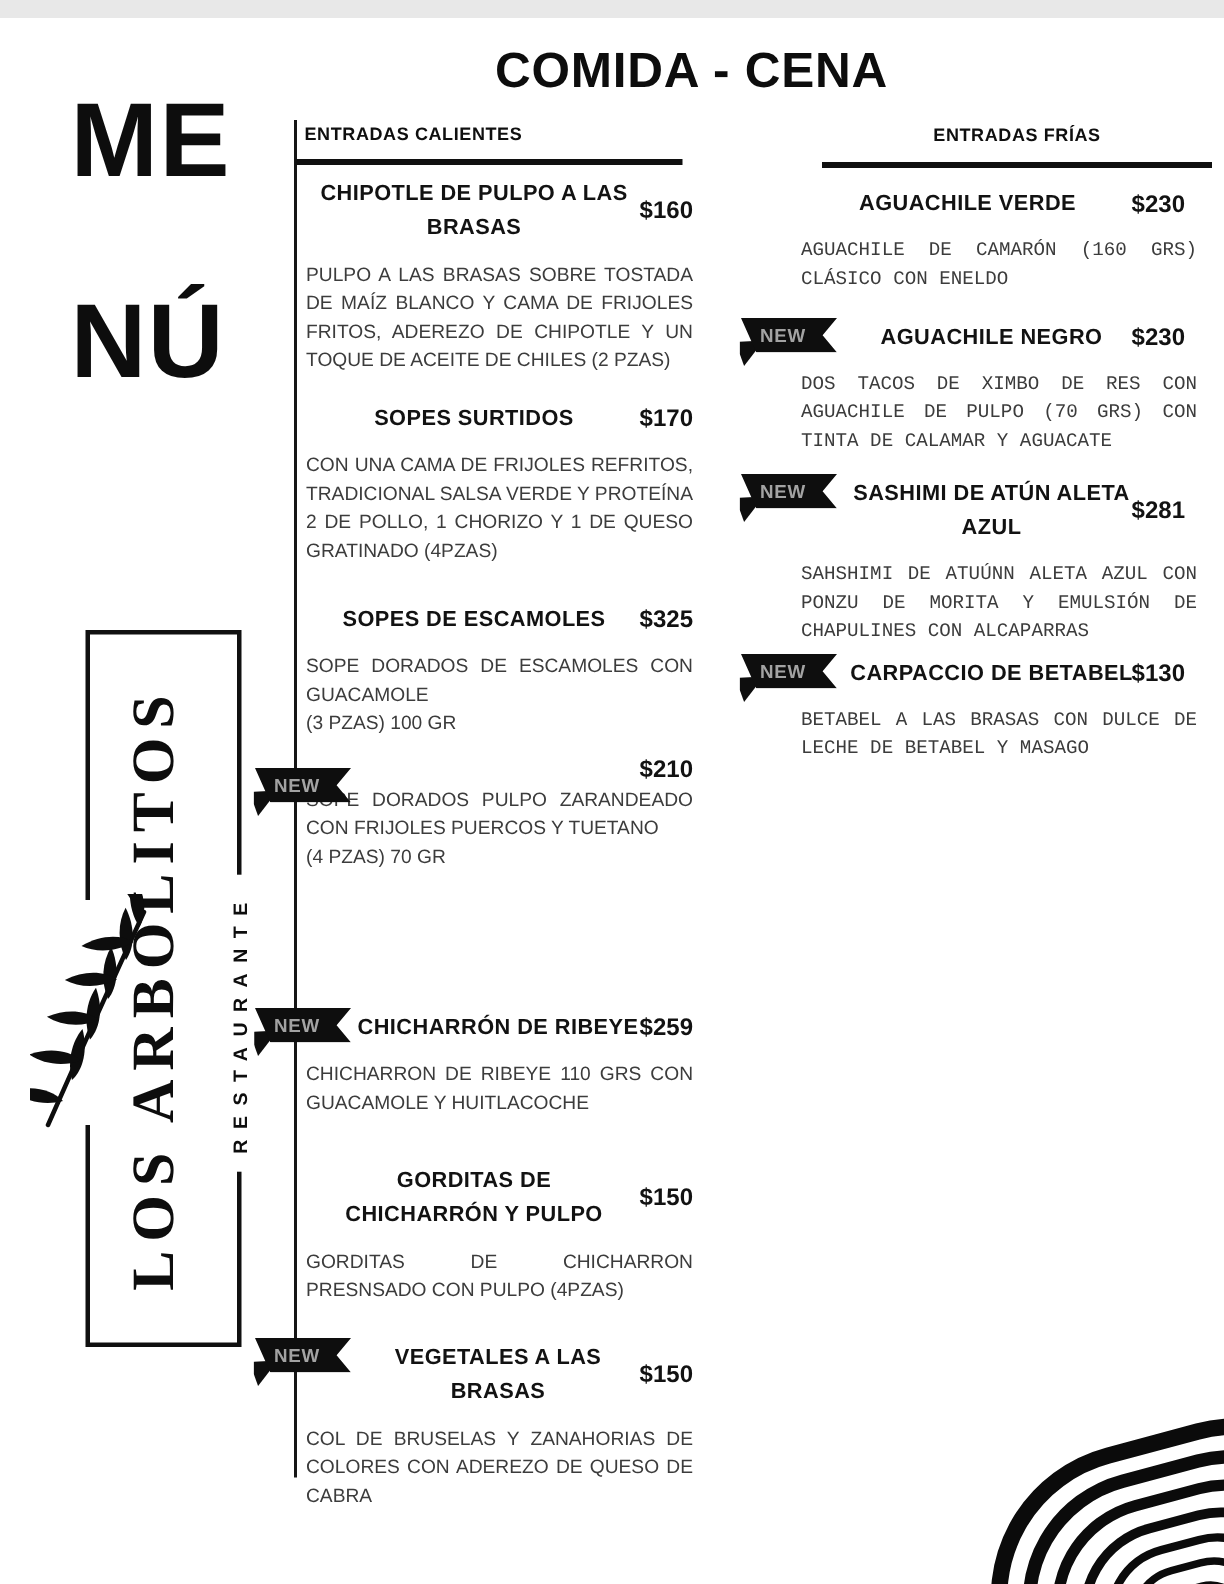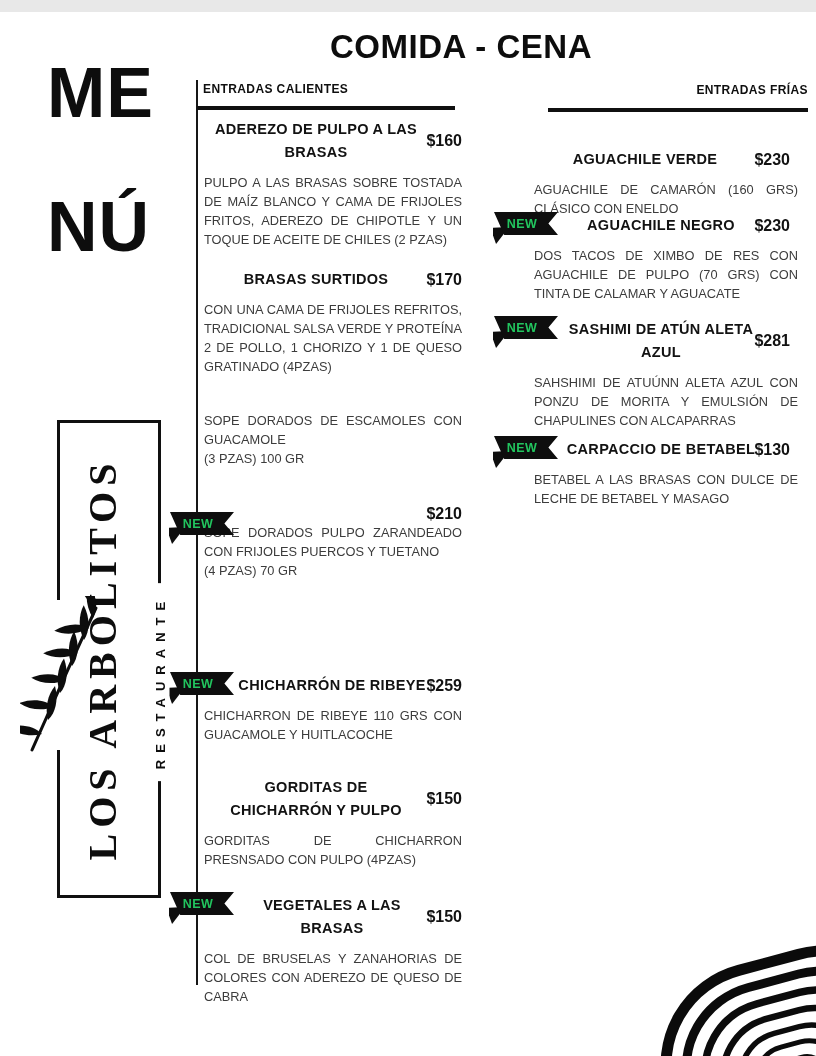--- a/index.html
+++ b/index.html
@@ -12,21 +12,21 @@
     position:absolute; left:116px; top:16px; width:690px;
     text-align:center; font-size:33px; font-weight:800; letter-spacing:.5px; color:#0d0d0d;
   }
   .menu-word { position:absolute; left:47px; font-size:70px; font-weight:800; line-height:1; color:#0d0d0d; letter-spacing:1px; }
   .menu-word.me { top:46px; }
   .menu-word.nu { top:180px; }
   .divider { position:absolute; left:196px; top:68px; width:2px; height:905px; background:#161616; }
 
   .section-title { position:absolute; font-size:12px; font-weight:800; letter-spacing:.4px; color:#0f0f0f; white-space:nowrap; }
   .section-title.left  { left:203px; top:70px; }
-  .section-title.right { left:548px; top:71px; width:260px; text-align:right; }
+  .section-title.right { left:548px; top:71px; width:260px; text-align:center; }
   .rule { position:absolute; height:4px; background:#101010; }
   .rule.left  { left:197px; top:94px; width:258px; }
   .rule.right { left:548px; top:96px; width:260px; }
 
   .col { position:absolute; top:0; }
   .col.left  { left:200px; width:262px; }
   .col.right { left:528px; width:272px; }
 
   .item { position:absolute; left:0; width:100%; }
   .item-head { position:relative; text-align:center; padding:0 36px 0 6px; }
@@ -38,28 +38,28 @@
   }
   .item-price {
     position:absolute; right:0; top:50%; transform:translateY(-50%);
     font-weight:700; font-size:16px; color:#121212;
   }
   .col.right .item-price { right:10px; }
   .item-desc {
     margin-top:10px; font-size:12.8px; line-height:1.48; color:#3c3c3c;
     text-align:justify; white-space:pre-line; padding-left:4px;
   }
-  .col.right .item-desc { padding-left:6px; padding-right:2px; }
+  .col.right .item-desc { padding-left:6px; padding-right:2px;font-family:Liberation Mono, monospace; }
 
   .new-badge { position:absolute; top:-2px; width:64px; height:23px; }
   .col.left  .new-badge { left:-30px; }
   .col.right .new-badge { left:-34px; }
   .new-badge .flag {
     position:absolute; left:0; top:0; width:100%; height:100%;
-    background:#0e0e0e; color:#22c55e; font-weight:700; font-size:12.5px; letter-spacing:.5px;
+    background:#0e0e0e; color:#a3a3a3; font-weight:700; font-size:12.5px; letter-spacing:.5px;
     display:flex; align-items:center; justify-content:center; padding-right:8px; box-sizing:border-box;
     clip-path: polygon(0 0, 100% 0, 85% 50%, 100% 100%, 16% 100%);
   }
   .new-badge .fold {
     position:absolute; left:-1px; top:15px; width:17px; height:17px; background:#0e0e0e;
     clip-path: polygon(0 5%, 95% 0, 18% 100%, 0 50%);
   }
 
   .logo-box { position:absolute; left:57px; top:408px; width:104px; height:478px; border:3px solid #101010; box-sizing:border-box; }
   .logo-name {
@@ -88,29 +88,30 @@
   <div class="divider"></div>
 
   <div class="section-title left">ENTRADAS CALIENTES</div>
   <div class="rule left"></div>
 
   <div class="section-title right">ENTRADAS FRÍAS</div>
   <div class="rule right"></div>
 
   <div class="col left" id="col-left">
       <div class="item" style="top: 106px;">
-        <div class="item-head"><div class="item-name">ADEREZO DE PULPO A LAS
+        <div class="item-head"><div class="item-name">CHIPOTLE DE PULPO A LAS
 BRASAS</div><div class="item-price">$160</div></div>
         <div class="item-desc">PULPO A LAS BRASAS SOBRE TOSTADA DE MAÍZ BLANCO Y CAMA DE FRIJOLES FRITOS, ADEREZO DE CHIPOTLE Y UN TOQUE DE ACEITE DE CHILES (2 PZAS)</div>
       </div>
       <div class="item" style="top: 256px;">
-        <div class="item-head"><div class="item-name">BRASAS SURTIDOS</div><div class="item-price">$170</div></div>
+        <div class="item-head"><div class="item-name">SOPES SURTIDOS</div><div class="item-price">$170</div></div>
         <div class="item-desc">CON UNA CAMA DE FRIJOLES REFRITOS, TRADICIONAL SALSA VERDE Y PROTEÍNA 2 DE POLLO, 1 CHORIZO Y 1 DE QUESO GRATINADO (4PZAS)</div>
       </div>
       <div class="item" style="top: 390px;">
+        <div class="item-head"><div class="item-name">SOPES DE ESCAMOLES</div><div class="item-price">$325</div></div>
         <div class="item-desc">SOPE DORADOS DE ESCAMOLES CON GUACAMOLE
 (3 PZAS) 100 GR</div>
       </div>
       <div class="item has-badge" style="top: 502px;">
         <div class="item-head"><span class="new-badge">
             <span class="fold"></span>
             <span class="flag">NEW</span>
           </span><div class="item-price">$210</div></div>
         <div class="item-desc">SOPE DORADOS PULPO ZARANDEADO CON FRIJOLES PUERCOS Y TUETANO
 (4 PZAS) 70 GR</div>
@@ -130,21 +131,21 @@
       <div class="item has-badge" style="top: 882px;">
         <div class="item-head"><span class="new-badge">
             <span class="fold"></span>
             <span class="flag">NEW</span>
           </span><div class="item-name">VEGETALES A LAS
 BRASAS</div><div class="item-price">$150</div></div>
         <div class="item-desc">COL DE BRUSELAS Y ZANAHORIAS DE COLORES CON ADEREZO DE QUESO DE CABRA</div>
       </div>
     </div>
   <div class="col right" id="col-right">
-      <div class="item" style="top: 136px;">
+      <div class="item" style="top: 113px;">
         <div class="item-head"><div class="item-name">AGUACHILE VERDE</div><div class="item-price">$230</div></div>
         <div class="item-desc">AGUACHILE DE CAMARÓN (160 GRS) CLÁSICO CON ENELDO</div>
       </div>
       <div class="item has-badge" style="top: 202px;">
         <div class="item-head"><span class="new-badge">
             <span class="fold"></span>
             <span class="flag">NEW</span>
           </span><div class="item-name">AGUACHILE NEGRO</div><div class="item-price">$230</div></div>
         <div class="item-desc">DOS TACOS DE XIMBO DE RES CON AGUACHILE DE PULPO (70 GRS)  CON TINTA DE CALAMAR Y AGUACATE</div>
       </div>

